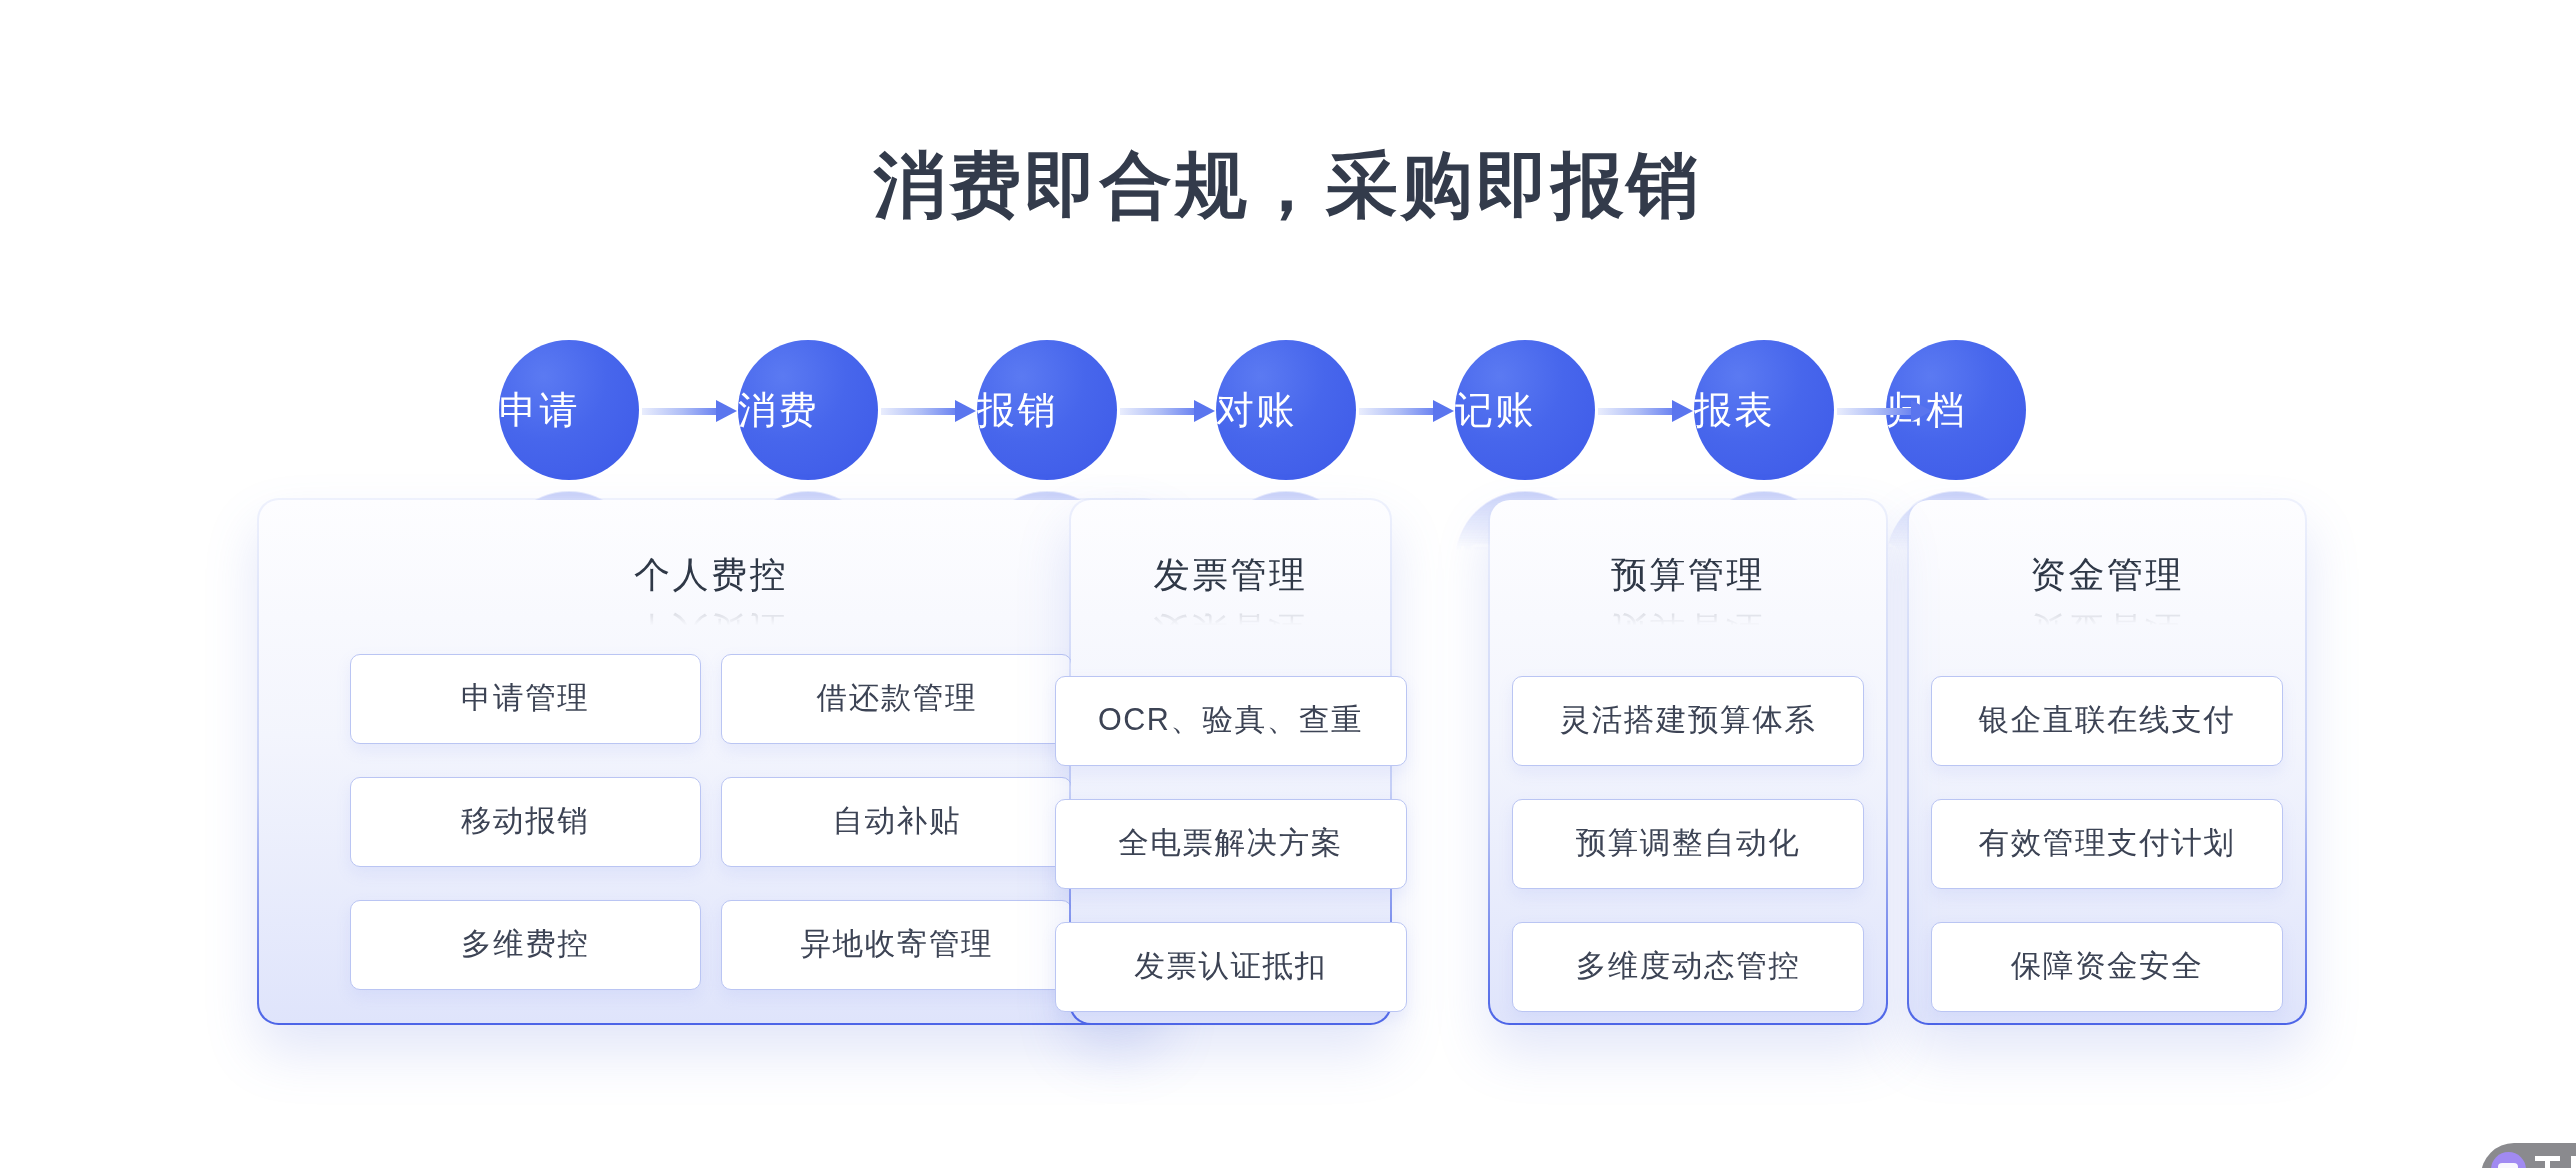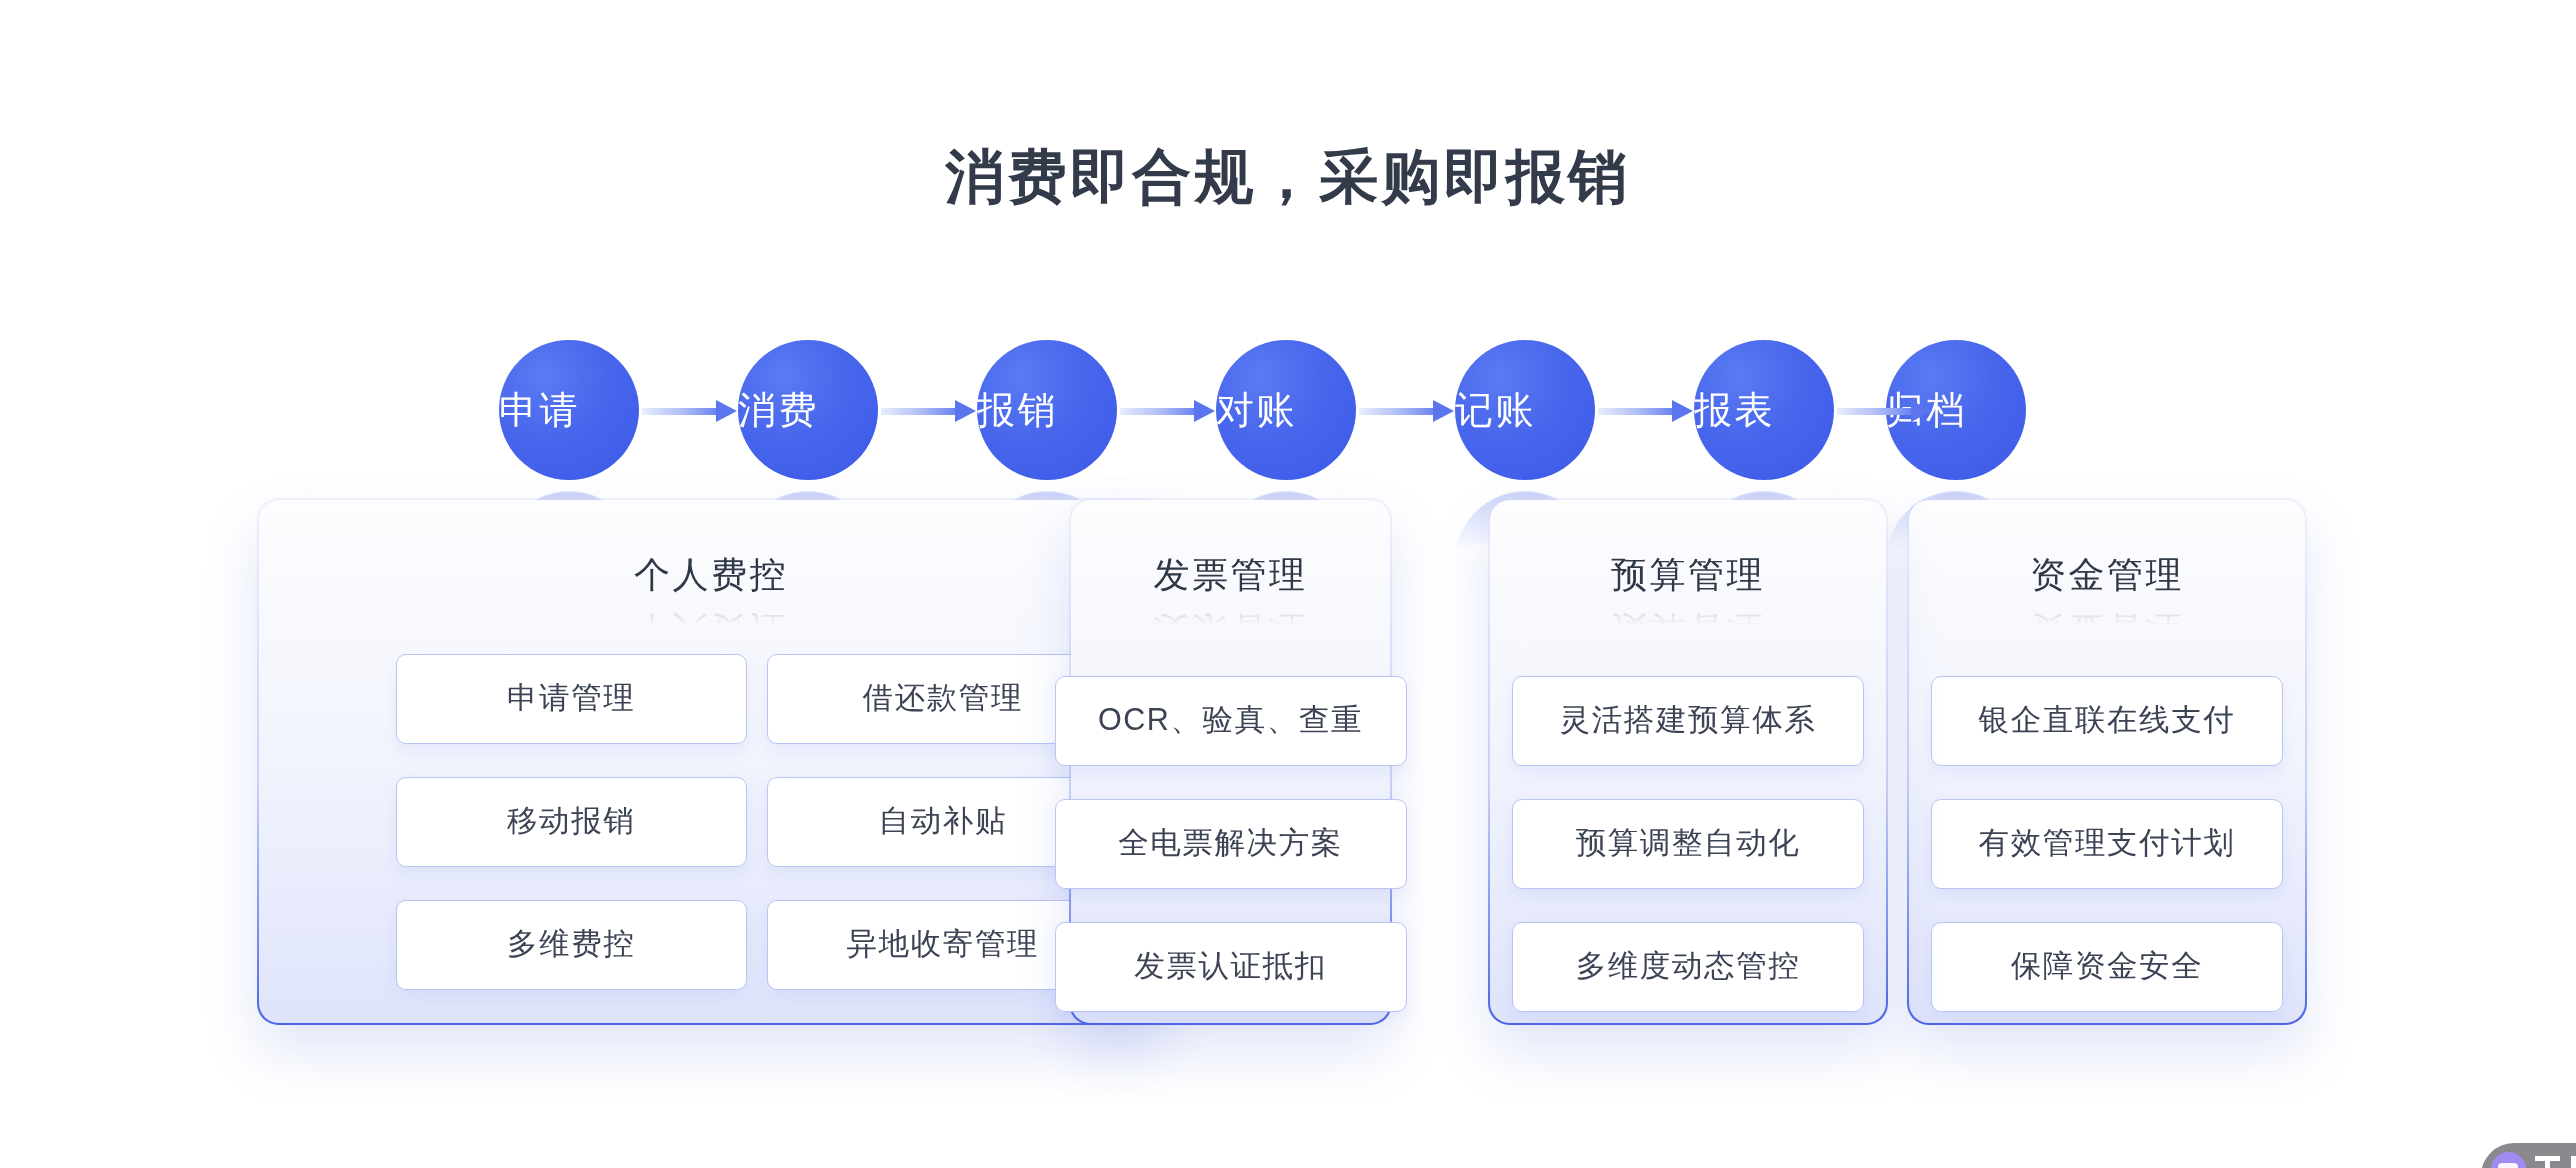--- a/index.html
+++ b/index.html
@@ -3,21 +3,21 @@
 <meta charset="utf-8">
 <style>
   html,body{margin:0;padding:0;background:#ffffff;}
   .stage{
     position:relative;width:2576px;height:1168px;overflow:hidden;background:#ffffff;
     font-family:"Liberation Sans","DejaVu Sans",sans-serif;
   }
   
   .main-title{
     position:absolute;top:138px;left:0;width:100%;margin:0;text-align:center;
-    font-size:59px;font-weight:700;color:#333B4B;letter-spacing:3.3px;
+    font-size:72px;font-weight:700;color:#333B4B;letter-spacing:3.3px;
   }
   
   .circle{
     position:absolute;top:340px;width:140px;height:140px;border-radius:50%;
     background:radial-gradient(circle at 32% 26%, #5B7AF2 0%, #4766EC 45%, #3D59E8 100%);
     color:#ffffff;font-size:38px;font-weight:500;letter-spacing:2.5px;
     display:flex;align-items:center;justify-content:flex-start;
     -webkit-box-reflect:below 11.5px linear-gradient(transparent 58%, rgba(0,0,0,0.28));
   }
   
@@ -43,21 +43,21 @@
   }
   .card-title{
     margin:0;position:absolute;top:51px;left:0;width:100%;text-align:center;
     font-size:36px;font-weight:500;color:#2F3847;letter-spacing:2.5px;
     -webkit-box-reflect:below 5px linear-gradient(transparent 58%, rgba(0,0,0,0.22));
   }
   .card-grid{
     position:absolute;top:154px;left:0;width:100%;
     display:grid;justify-content:center;column-gap:20.6px;row-gap:33px;
   }
-  .card-c1 .card-grid{grid-template-columns:351px 351px;margin-left:46px;}
+  .card-c1 .card-grid{grid-template-columns:351px 351px;}
   .card-c2 .card-grid,.card-c3 .card-grid,.card-c4 .card-grid{grid-template-columns:352px;margin-top:22px;}
   .chip{
     height:90px;box-sizing:border-box;background:#ffffff;
     border:1.6px solid #BAC5F3;border-radius:10px;
     display:flex;align-items:center;justify-content:center;
     font-size:30.5px;color:#3C4354;letter-spacing:1.6px;
     box-shadow:0 6.6px 15px rgba(130,150,235,0.12);
   }
   
   .assistant{

